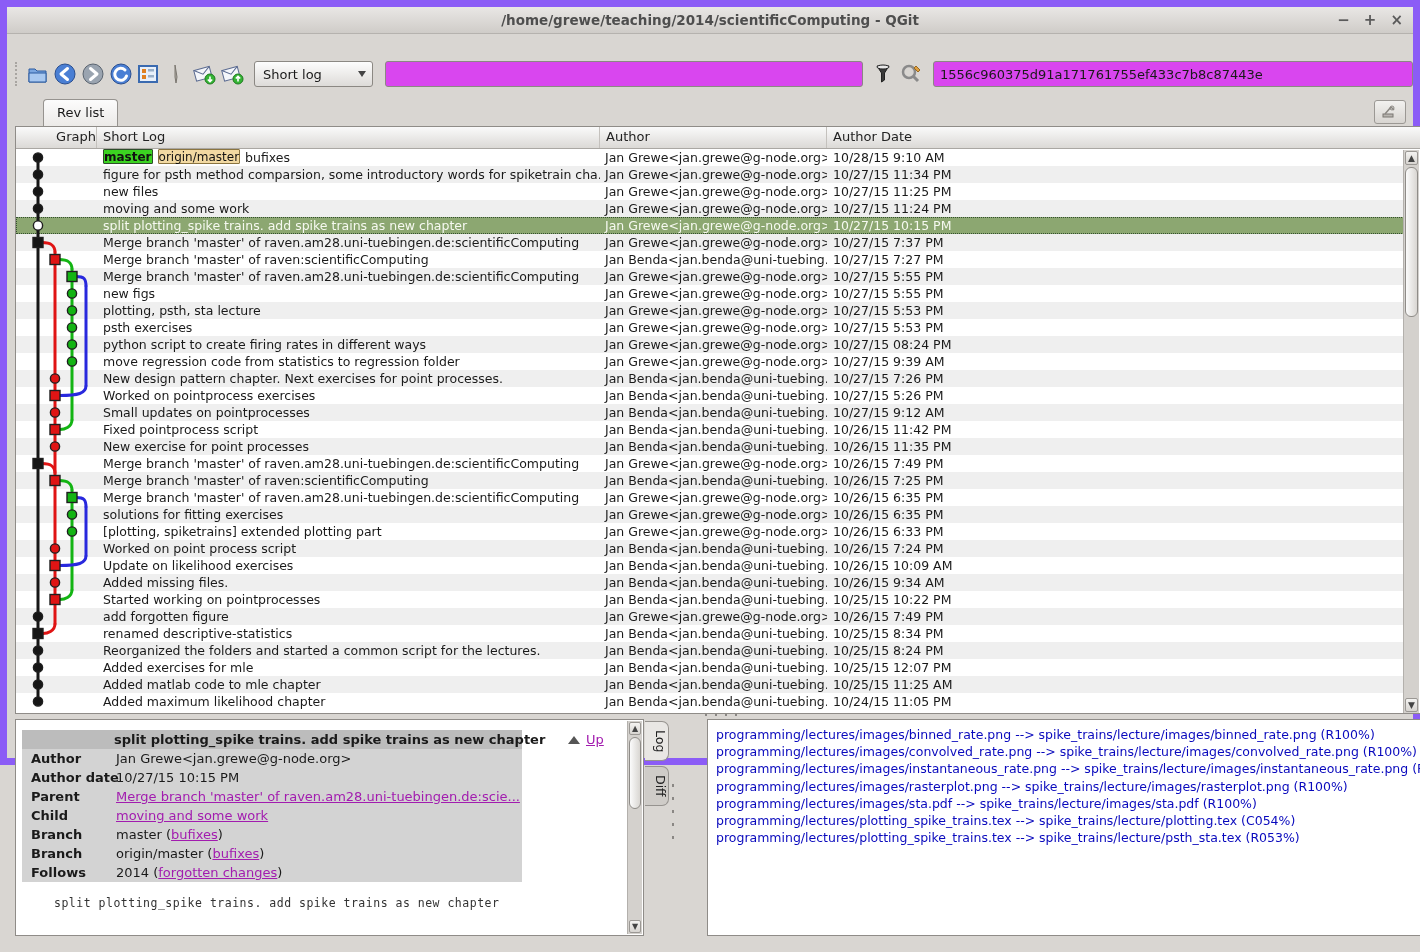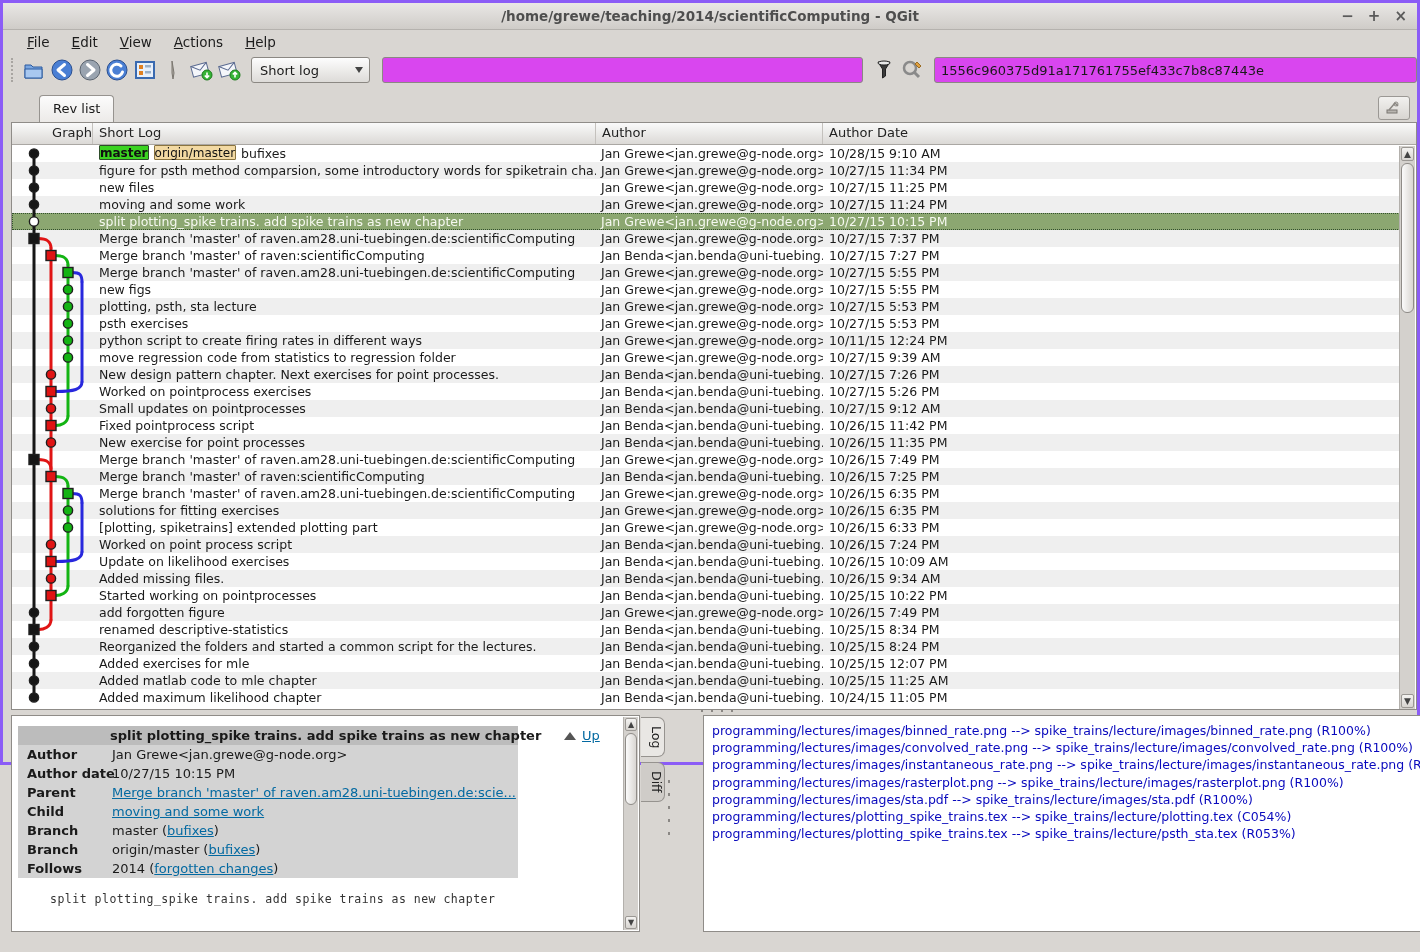--- a/index.html
+++ b/index.html
@@ -1,18 +1,18 @@
 <!DOCTYPE html>
 <html><head>
 <meta charset="utf-8">
 <style>
   * { margin:0; padding:0; box-sizing:border-box; }
   html,body { width:1420px; height:952px; overflow:hidden; }
   body { font-family:"DejaVu Sans", sans-serif; background:#d9d6d2; color:#1a1a1a; }
-  .window { position:relative; width:1420px; height:765px; background:#d9d6d2; border:3px solid #8b5cf6; }
+  .window { position:relative; width:1420px; height:765px; background:#d9d6d2; border:7px solid #8b5cf6; }
 
   
   .titlebar { position:absolute; left:0; top:0; width:100%; height:27px;
     background:linear-gradient(#e9e7e5,#cfccc8); border-bottom:1px solid #b5b2ae;
     display:flex; align-items:center; justify-content:center; }
   .titlebar .title { font-weight:bold; font-size:13.5px; color:#4e4e4e; }
   .win-controls { position:absolute; right:10px; top:0; height:27px; display:flex; align-items:center; gap:14px; }
   .win-btn { color:#5a5a5a; font-size:15px; font-weight:bold; cursor:default; line-height:27px; }
 
   
@@ -69,21 +69,21 @@
     border:1px solid #8f8c88; border-radius:6px; }
   .varrow { position:absolute; left:1px; width:13px; height:14px; display:flex; align-items:center; justify-content:center;
     font-size:9px; color:#444; background:linear-gradient(#f4f3f1,#d7d4d0); border:1px solid #9b9894; border-radius:2px; }
 
   
   .detail-panel { position:absolute; left:8px; top:712px; width:629px; height:217px; background:#fff; border:1px solid #8f8c88; }
   .detail-band { position:absolute; left:6px; top:10px; width:500px; }
   .d-title { height:19px; line-height:19px; background:#bcbcbc; font-weight:bold; font-size:13px; padding-left:92px; white-space:nowrap; }
   .d-row { height:19px; line-height:19px; background:#d3d3d3; display:flex; font-size:13px; white-space:nowrap; }
   .d-label { width:94px; font-weight:bold; padding-left:9px; flex:none; }
-  a.link { color:#0369a1; text-decoration:underline; }
+  a.link { color:#a21caf; text-decoration:underline; }
   .d-msg { position:absolute; left:38px; top:176px; font-family:"DejaVu Sans Mono",monospace; font-size:11.5px; color:#333; letter-spacing:0.5px; }
   .up-box { position:absolute; left:552px; top:12px; display:flex; align-items:center; gap:6px; font-size:13px; }
   .up-tri { width:0; height:0; border-left:6px solid transparent; border-right:6px solid transparent; border-bottom:8px solid #555; }
   .panel-scroll { position:absolute; right:1px; top:1px; width:15px; height:213px; background:#d4d1cd; border-left:1px solid #b3b0ac; }
   .ps-thumb { position:absolute; left:1px; top:16px; width:12px; height:72px; background:linear-gradient(90deg,#fbfbfb,#d9d6d2); border:1px solid #8f8c88; border-radius:6px; }
   .ps-arrow { position:absolute; left:1px; width:12px; height:13px; font-size:8px; color:#444; display:flex; align-items:center; justify-content:center;
     background:linear-gradient(#f4f3f1,#d7d4d0); border:1px solid #9b9894; border-radius:2px; }
 
   .side-tabs { position:absolute; left:638px; top:714px; width:30px; }
   .side-tab { width:24px; padding:8px 0; margin-bottom:5px; writing-mode:vertical-rl; text-align:center; font-size:12.5px;
@@ -107,27 +107,20 @@
 
   <div class="titlebar">
     <span class="title">/home/grewe/teaching/2014/scientificComputing - QGit</span>
     <span class="win-controls">
       <span class="win-btn">−</span>
       <span class="win-btn">+</span>
       <span class="win-btn">×</span>
     </span>
   </div>
 
-  <div class="menubar">
-    <span class="menu-item">File</span>
-    <span class="menu-item">Edit</span>
-    <span class="menu-item">View</span>
-    <span class="menu-item">Actions</span>
-    <span class="menu-item">Help</span>
-  </div>
 
   <div class="toolbar">
     <span class="tb-handle"></span>
     <span class="tb-icon">
       <svg width="22" height="22">
           <path d="M2 6 l6 0 2 2 9 0 0 11 -17 0 z" fill="#7aa6e0" stroke="#2a5aa0"></path>
           <path d="M2 10 l17 0 0 9 -17 0 z" fill="#a8c8f0" stroke="#2a5aa0"></path>
         </svg>
     </span>
     <span class="tb-icon">
@@ -285,21 +278,21 @@
         <div class="row">
           <div class="cell c-graph"></div>
           <div class="cell c-log">psth exercises</div>
           <div class="cell c-author">Jan Grewe&lt;jan.grewe@g-node.org&gt;</div>
           <div class="cell c-date">10/27/15 5:53 PM</div>
         </div>
         <div class="row">
           <div class="cell c-graph"></div>
           <div class="cell c-log">python script to create firing rates in different ways</div>
           <div class="cell c-author">Jan Grewe&lt;jan.grewe@g-node.org&gt;</div>
-          <div class="cell c-date">10/11/15 12:24 PM</div>
+          <div class="cell c-date">10/27/15 08:24 PM</div>
         </div>
         <div class="row">
           <div class="cell c-graph"></div>
           <div class="cell c-log">move regression code from statistics to regression folder</div>
           <div class="cell c-author">Jan Grewe&lt;jan.grewe@g-node.org&gt;</div>
           <div class="cell c-date">10/27/15 9:39 AM</div>
         </div>
         <div class="row">
           <div class="cell c-graph"></div>
           <div class="cell c-log">New design pattern chapter. Next exercises for point processes.</div>

